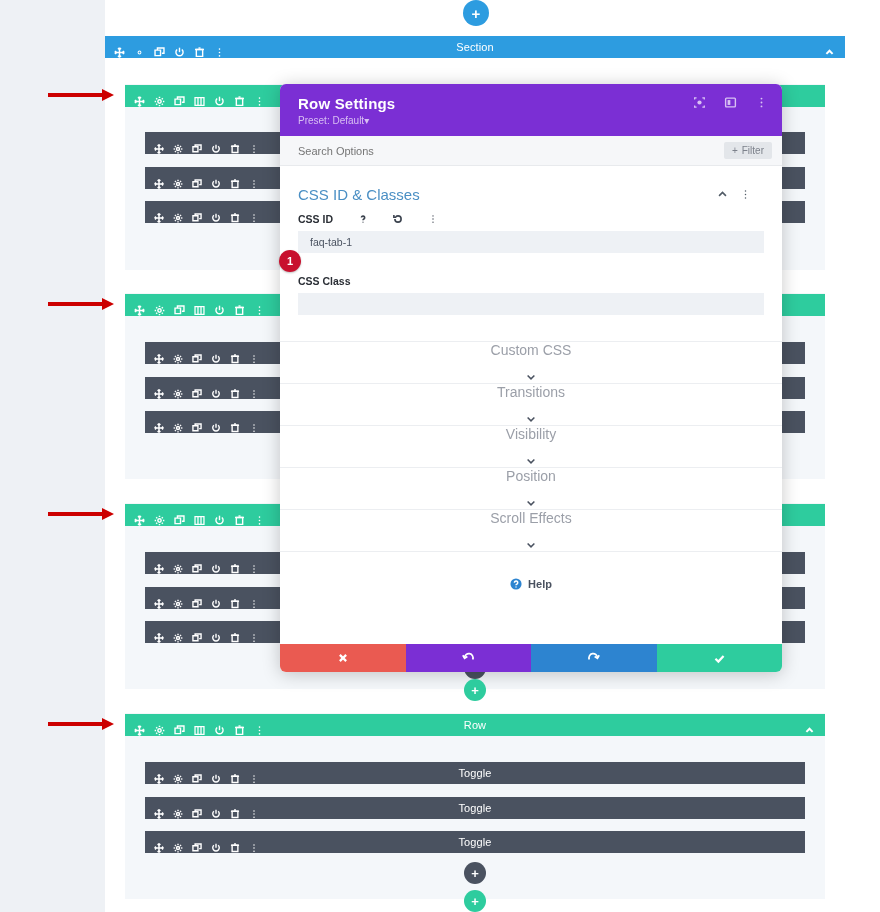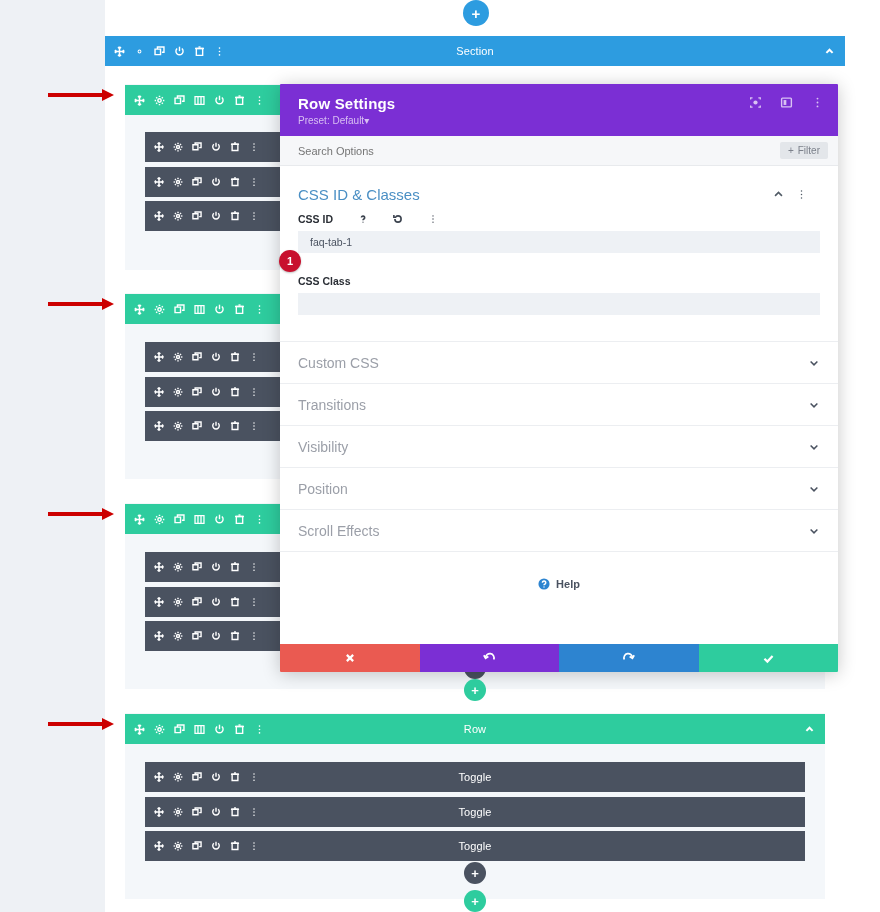--- a/index.html
+++ b/index.html
@@ -14,23 +14,23 @@
   
   .canvas {
     position: absolute; left: 105px; top: 0;
     width: 775px; height: 912px;
     background: #ffffff;
   }
 
   
   .bar {
     position: absolute;
-    display: flex; align-items: center;
+    display: flex; align-items: flex-end;
     color: #fff;
-    height: 30px;
+    height: 22px;
   }
   .bar .tools { display: flex; align-items: center; gap: 9px; padding-left: 9px; flex: 0 0 auto; }
   .bar .bar-title {
     position: absolute; left: 0; right: 0;
     text-align: center;
     font-size: 11px; line-height: 22px;
     pointer-events: none;
     letter-spacing: .1px;
   }
   .bar .chev-right { margin-left: auto; padding-right: 10px; display: flex; align-items: center; z-index: 2; }
@@ -56,26 +56,26 @@
   .plus-blue  { background: #2d9ce0; width: 26px; height: 26px; font-size: 15px; }
   .plus-green { background: #2ecc9e; width: 22px; height: 22px; font-size: 13px; }
   .plus-dark  { background: #4a5260; width: 22px; height: 22px; font-size: 13px; }
 
   
   .arrow { position: absolute; height: 14px; width: 66px; }
 
   
   .modal {
     position: absolute; left: 280px; top: 84px;
-    width: 558px; height: 588px;
+    width: 502px; height: 588px;
     background: #fff;
     box-shadow: 0 2px 18px rgba(0,0,0,.22);
     display: flex; flex-direction: column;
     z-index: 40;
-    border-radius: 1px;
+    border-radius: 6px;
     overflow: hidden;
   }
   .modal-head { background: #7b2fd4; padding: 11px 14px 0 18px; position: relative; }
   .modal-title { color: #fff; font-size: 15px; font-weight: bold; letter-spacing: .2px; }
   .modal-preset { color: #d8bff2; font-size: 10px; margin-top: 3px; padding-bottom: 10px; }
   .modal-head-icons {
     position: absolute; right: 14px; top: 12px;
     display: flex; align-items: center; gap: 18px;
     color: #d9c2f3;
   }
@@ -121,21 +121,21 @@
     background: #eef1f5; border: none; height: 22px; width: 100%;
     font-size: 10.5px; color: #4a5260; padding: 0 12px;
     font-family: "Liberation Sans", sans-serif;
   }
   .field-gap { height: 22px; }
 
   .acc-row {
     display: flex; align-items: center; justify-content: space-between;
     padding: 0 18px; height: 42px;
     border-top: 1px solid #eceef1;
-    color: #9b9fa8; font-size: 14px;
+    color: #9b9fa8; font-size: 14px; flex-direction: column;
   }
   .acc-row:first-of-type { border-top: 1px solid #eceef1; }
 
   .help-zone {
     display: flex; align-items: center; justify-content: center;
     gap: 6px; padding-top: 26px;
     border-top: 1px solid #eceef1;
   }
   .help-txt { font-size: 11px; color: #4a5260; font-weight: bold; }
 

